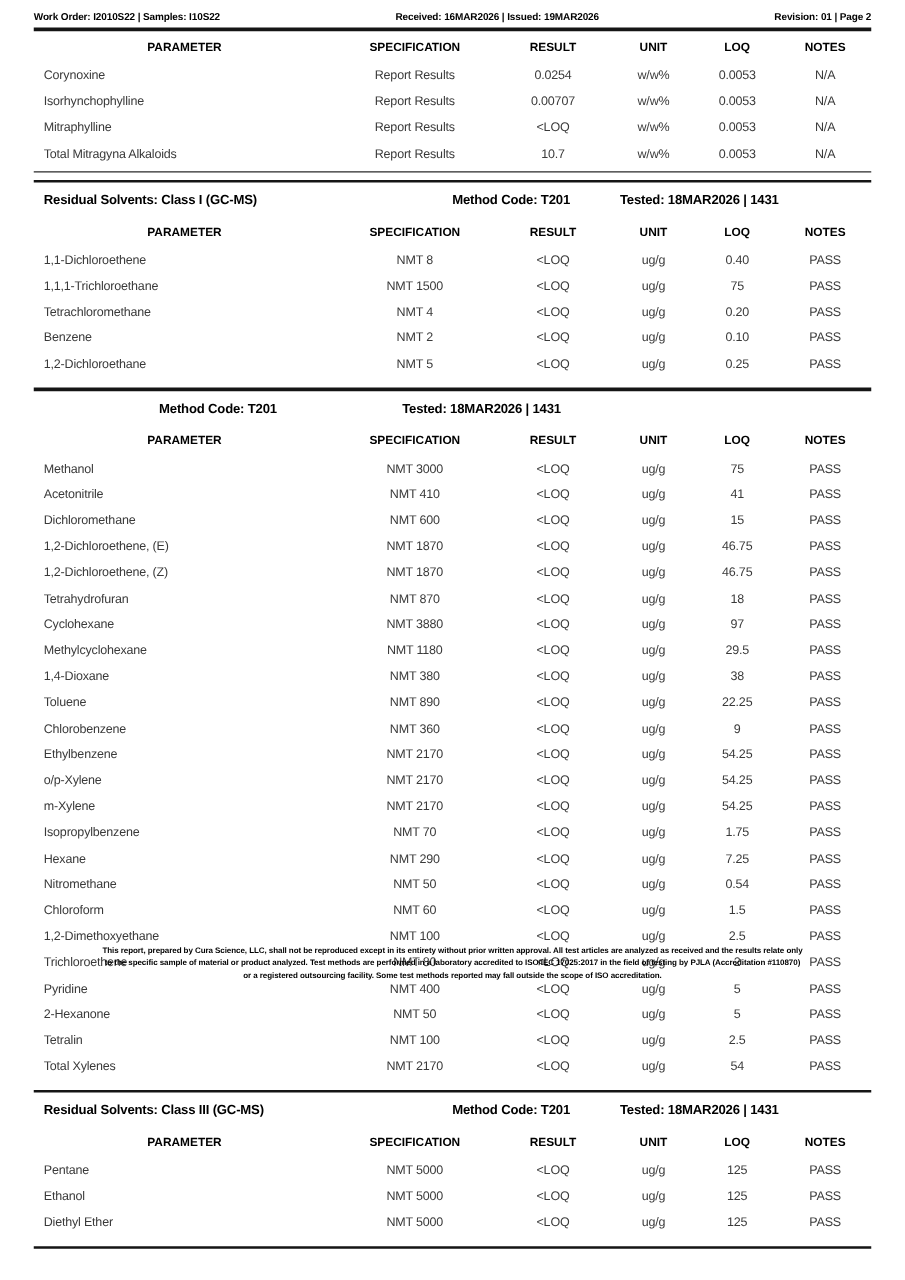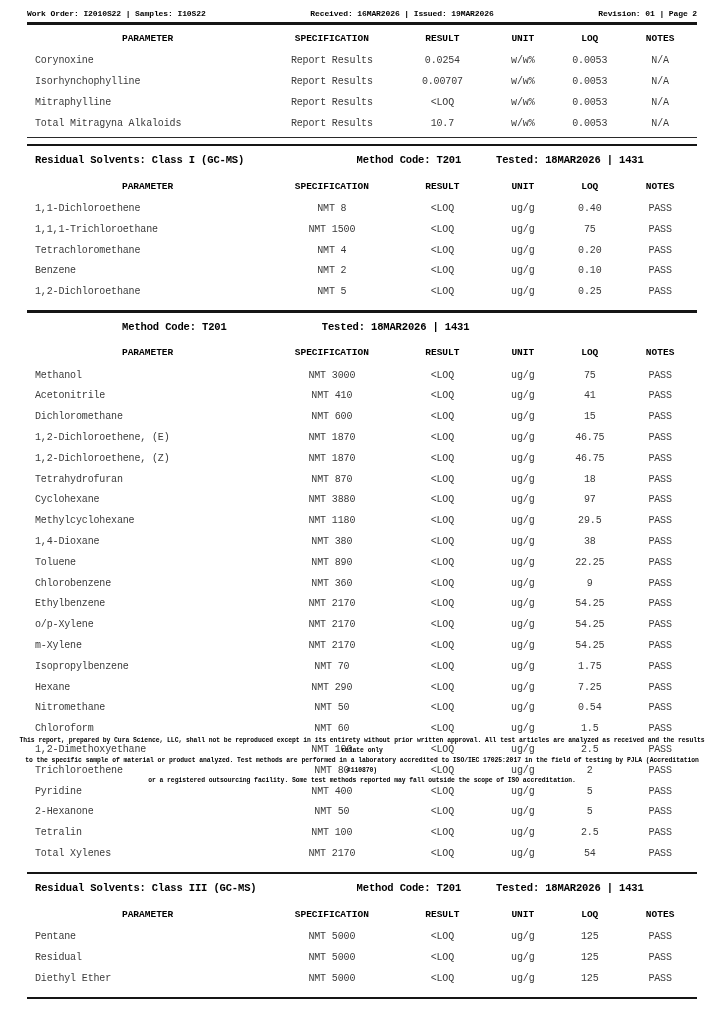--- a/index.html
+++ b/index.html
@@ -3,21 +3,21 @@
 <meta charset="utf-8">
 <style>
   * { margin: 0; padding: 0; box-sizing: border-box; }
   html, body { background: #ffffff; }
   body {
     width: 724px; height: 1024px;
     font-family: "Liberation Sans", sans-serif;
     color: #111;
     overflow: hidden;
   }
-  .page { width: 724px; height: 792px; padding: 0 27px; position: relative; font-family: Liberation Mono, monospace; }
+  .page { width: 724px; height: 792px; padding: 0 27px; position: relative; }
 
   
   .page-header {
     display: flex; justify-content: space-between; align-items: flex-end;
     padding: 9px 0 4px 0;
     font-size: 8px; font-weight: bold; letter-spacing: -0.1px; color: #000;
   }
   .rule { width: 100%; }
   .rule.thick { height: 2.5px; background: #151515; }
   .rule.thin { height: 1px; background: #2a2a2a; }
@@ -441,21 +441,21 @@
   <div class="row">
     <span class="c0">Pentane</span>
     <span class="c1">NMT 5000</span>
     <span class="c2">&lt;LOQ</span>
     <span class="c3">ug/g</span>
     <span class="c4">125</span>
     <span class="c5">PASS</span>
   </div>
 
   <div class="row">
-    <span class="c0">Residual</span>
+    <span class="c0">Ethanol</span>
     <span class="c1">NMT 5000</span>
     <span class="c2">&lt;LOQ</span>
     <span class="c3">ug/g</span>
     <span class="c4">125</span>
     <span class="c5">PASS</span>
   </div>
 
   <div class="row">
     <span class="c0">Diethyl Ether</span>
     <span class="c1">NMT 5000</span>

